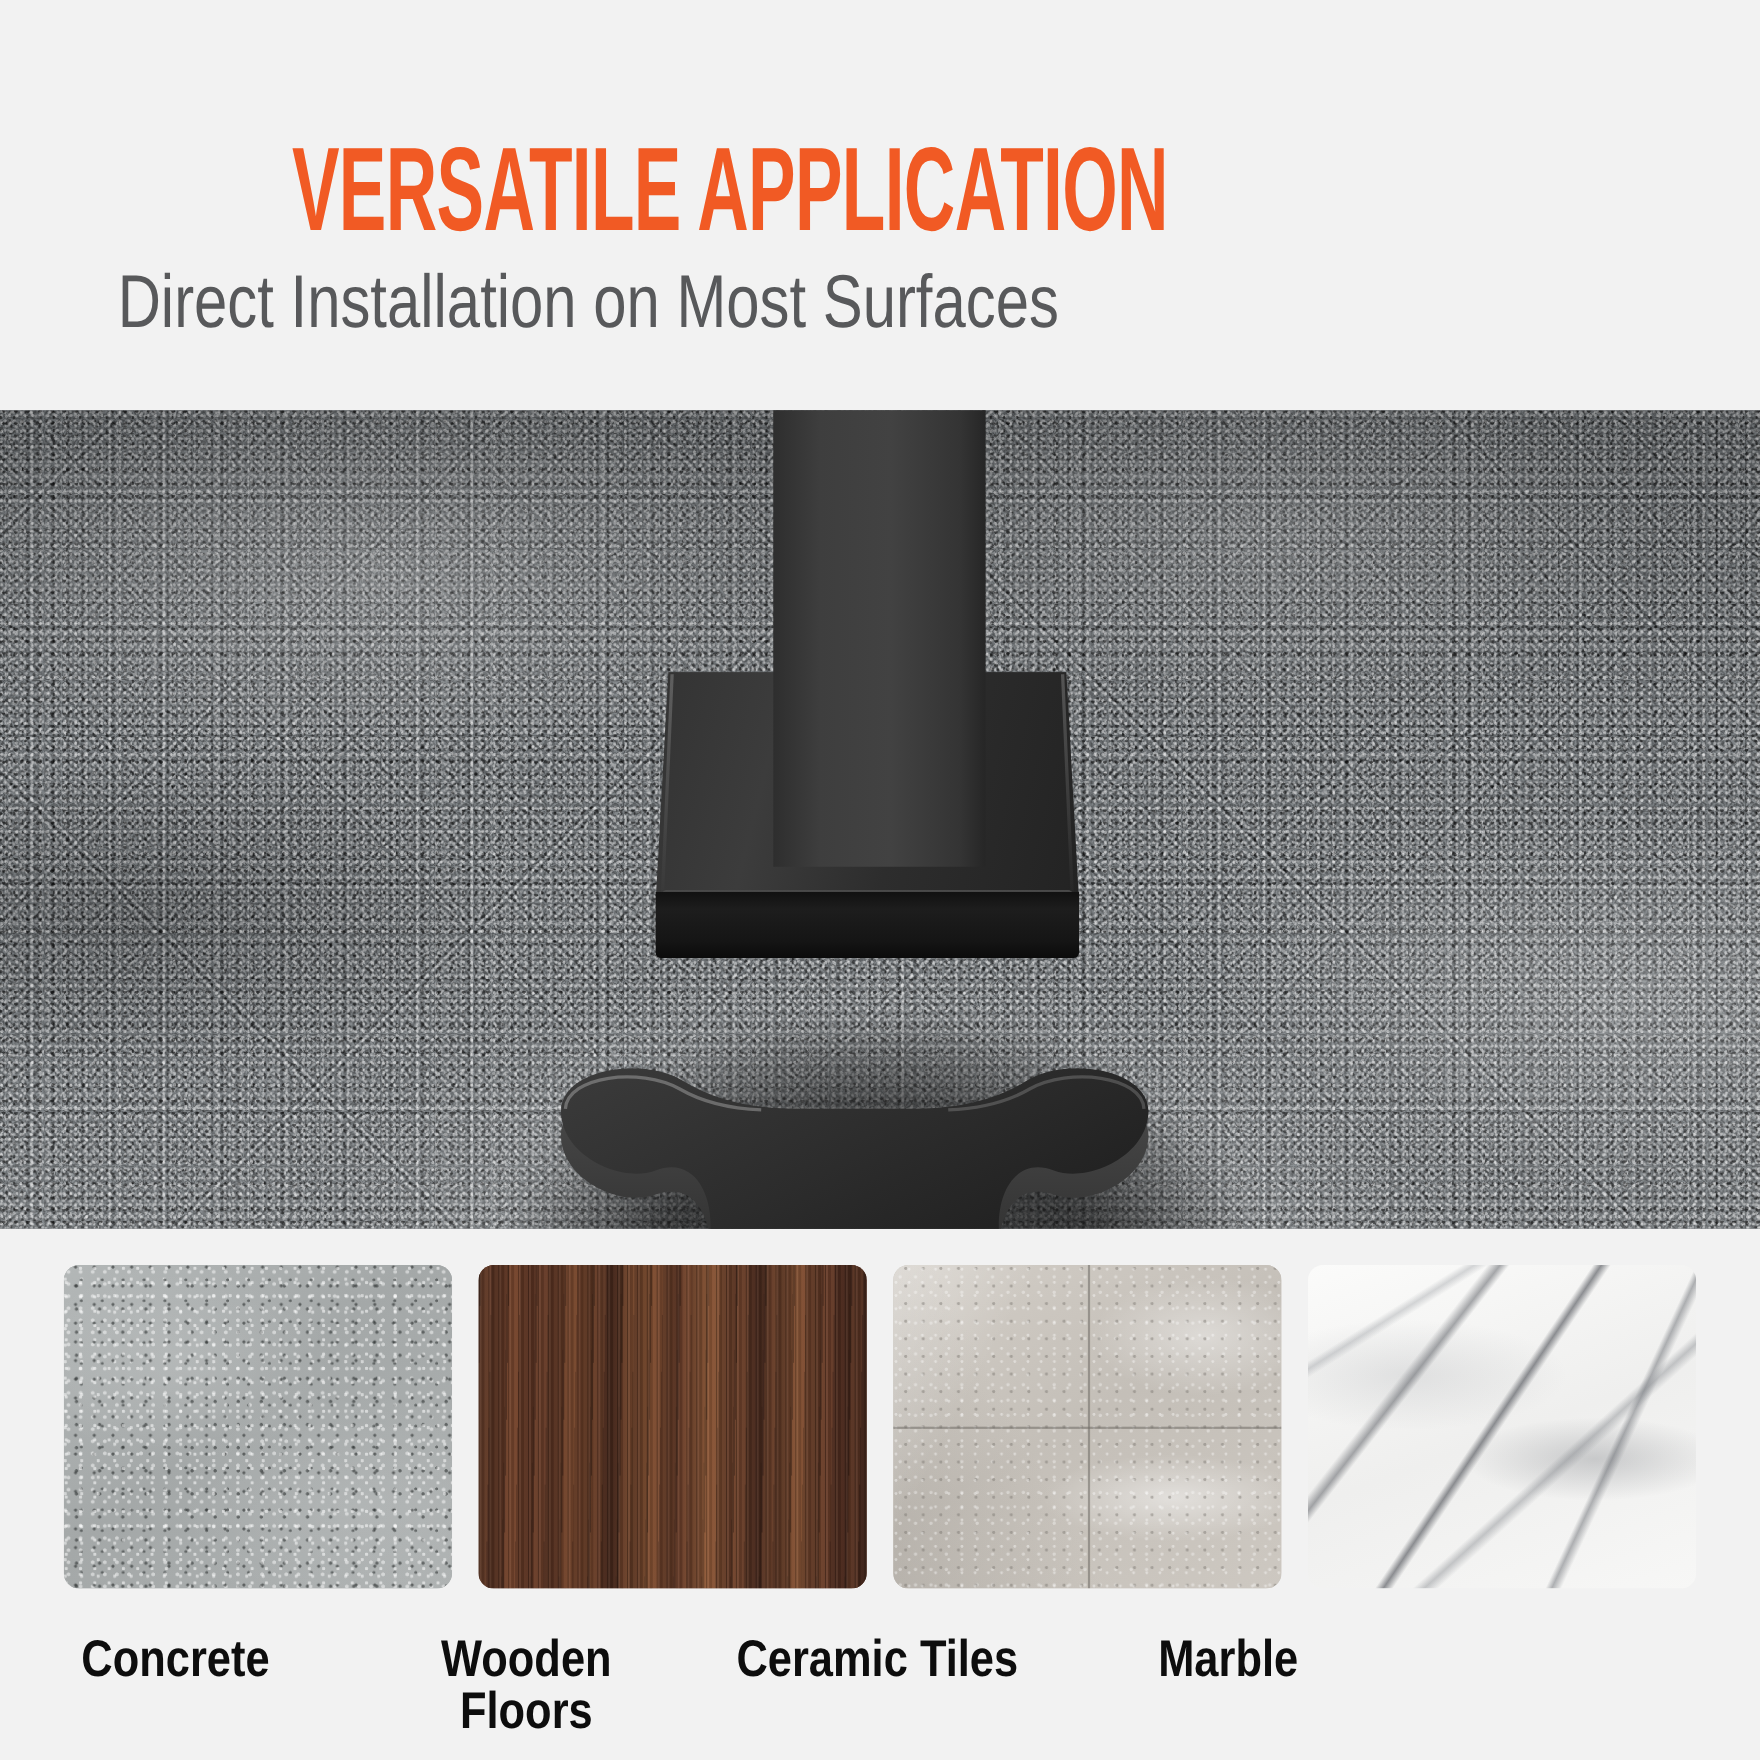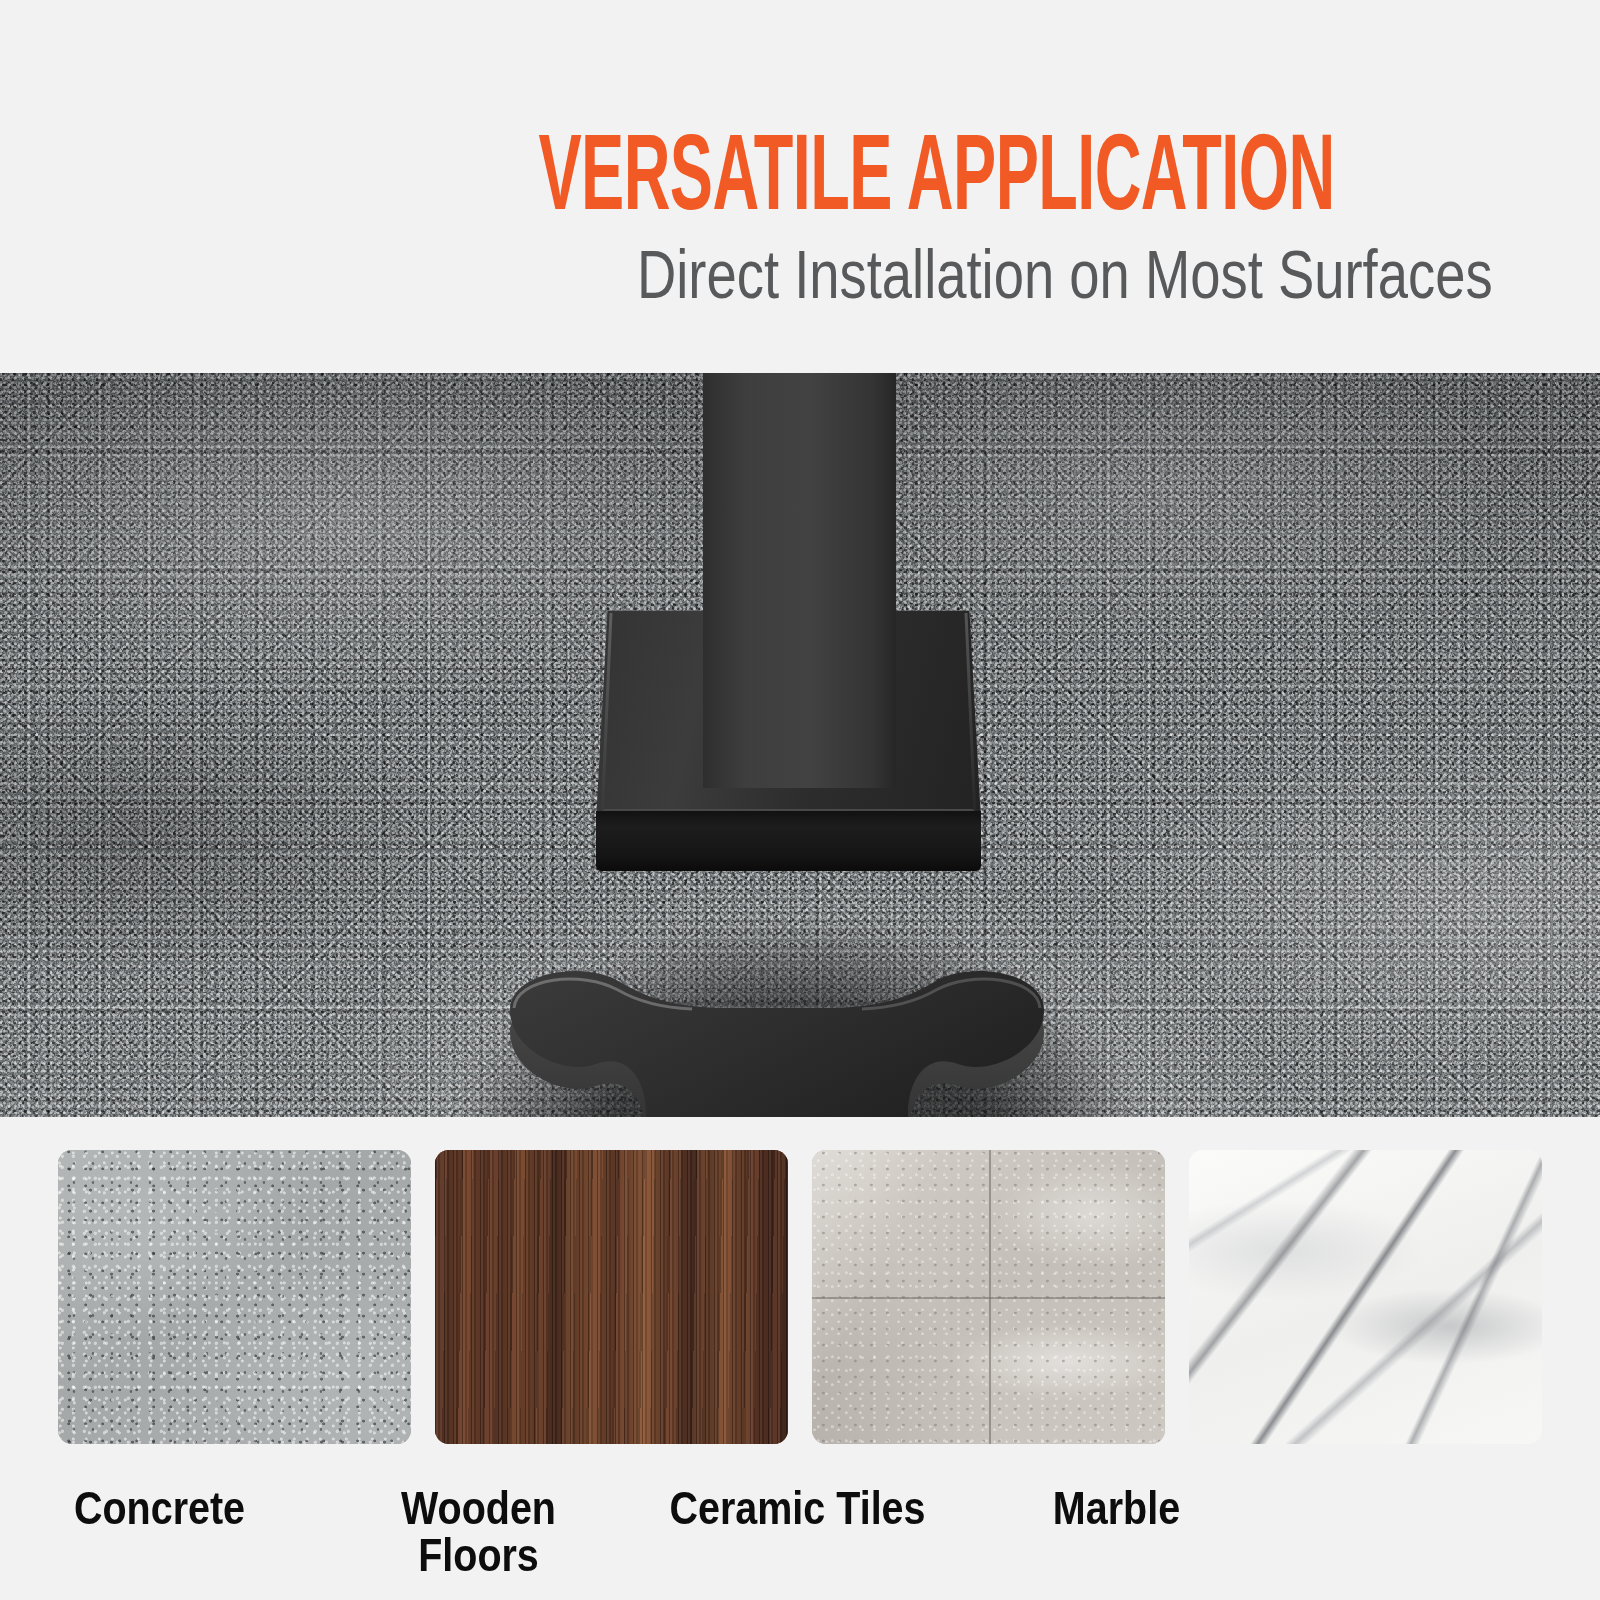--- a/index.html
+++ b/index.html
@@ -17,21 +17,21 @@
 
   
   .header {
     position: absolute;
     left: 0; top: 0;
     width: 1600px;
     height: 373px;
     background: #f2f2f2;
     display: flex;
     flex-direction: column;
-    align-items: flex-end;
+    align-items: flex-start;
     justify-content: flex-start;
   }
   .title {
     margin-top: 118px;
     color: #f15a24;
     font-family: "Liberation Sans Narrow", "Liberation Sans", sans-serif;
     font-weight: 700;
     font-size: 108px;
     line-height: 1.0;
     letter-spacing: -1px;

